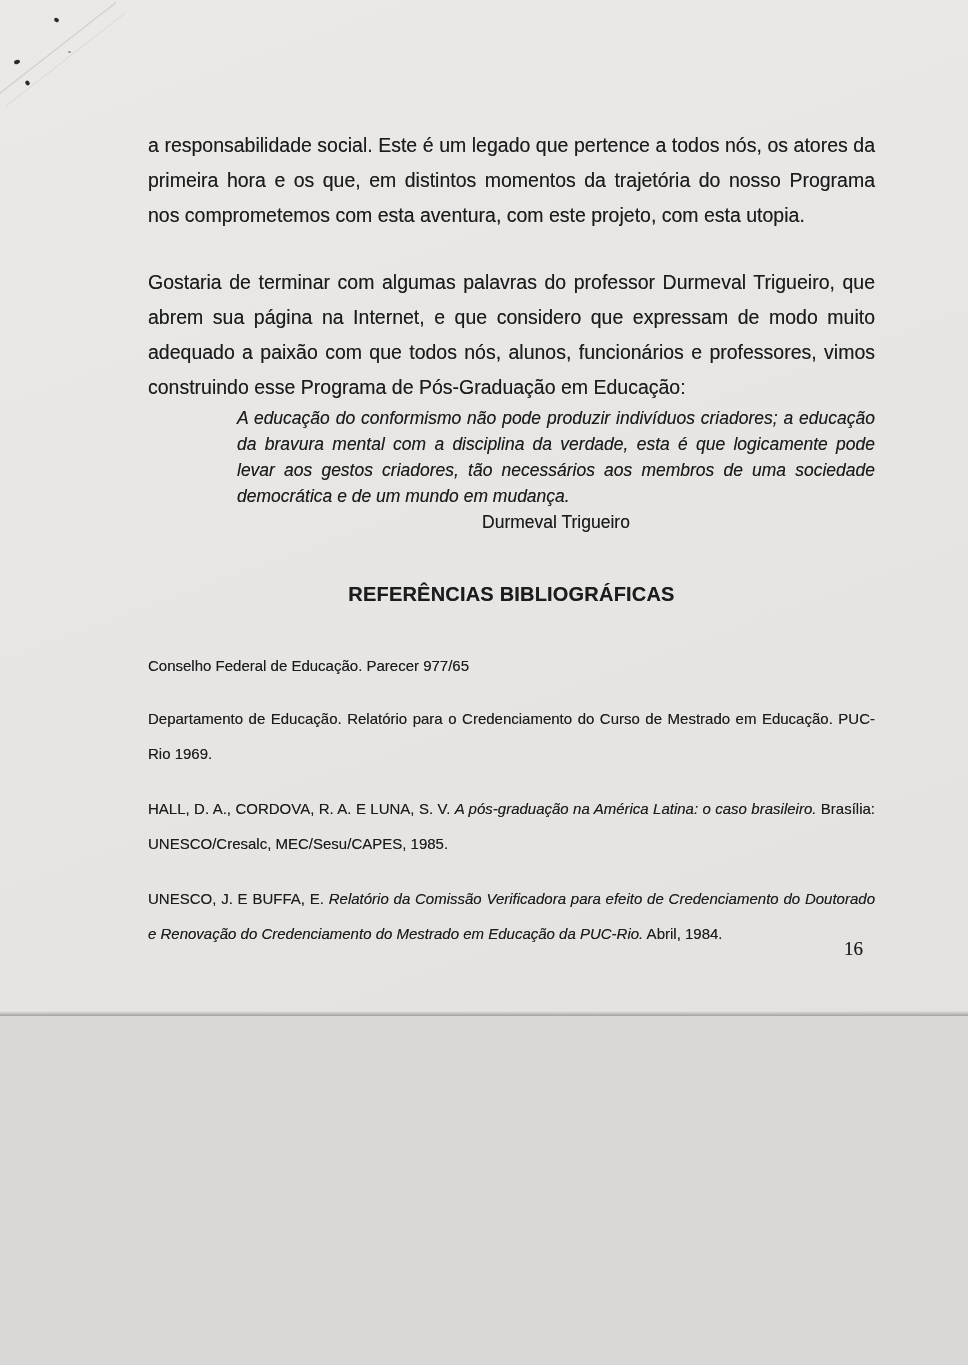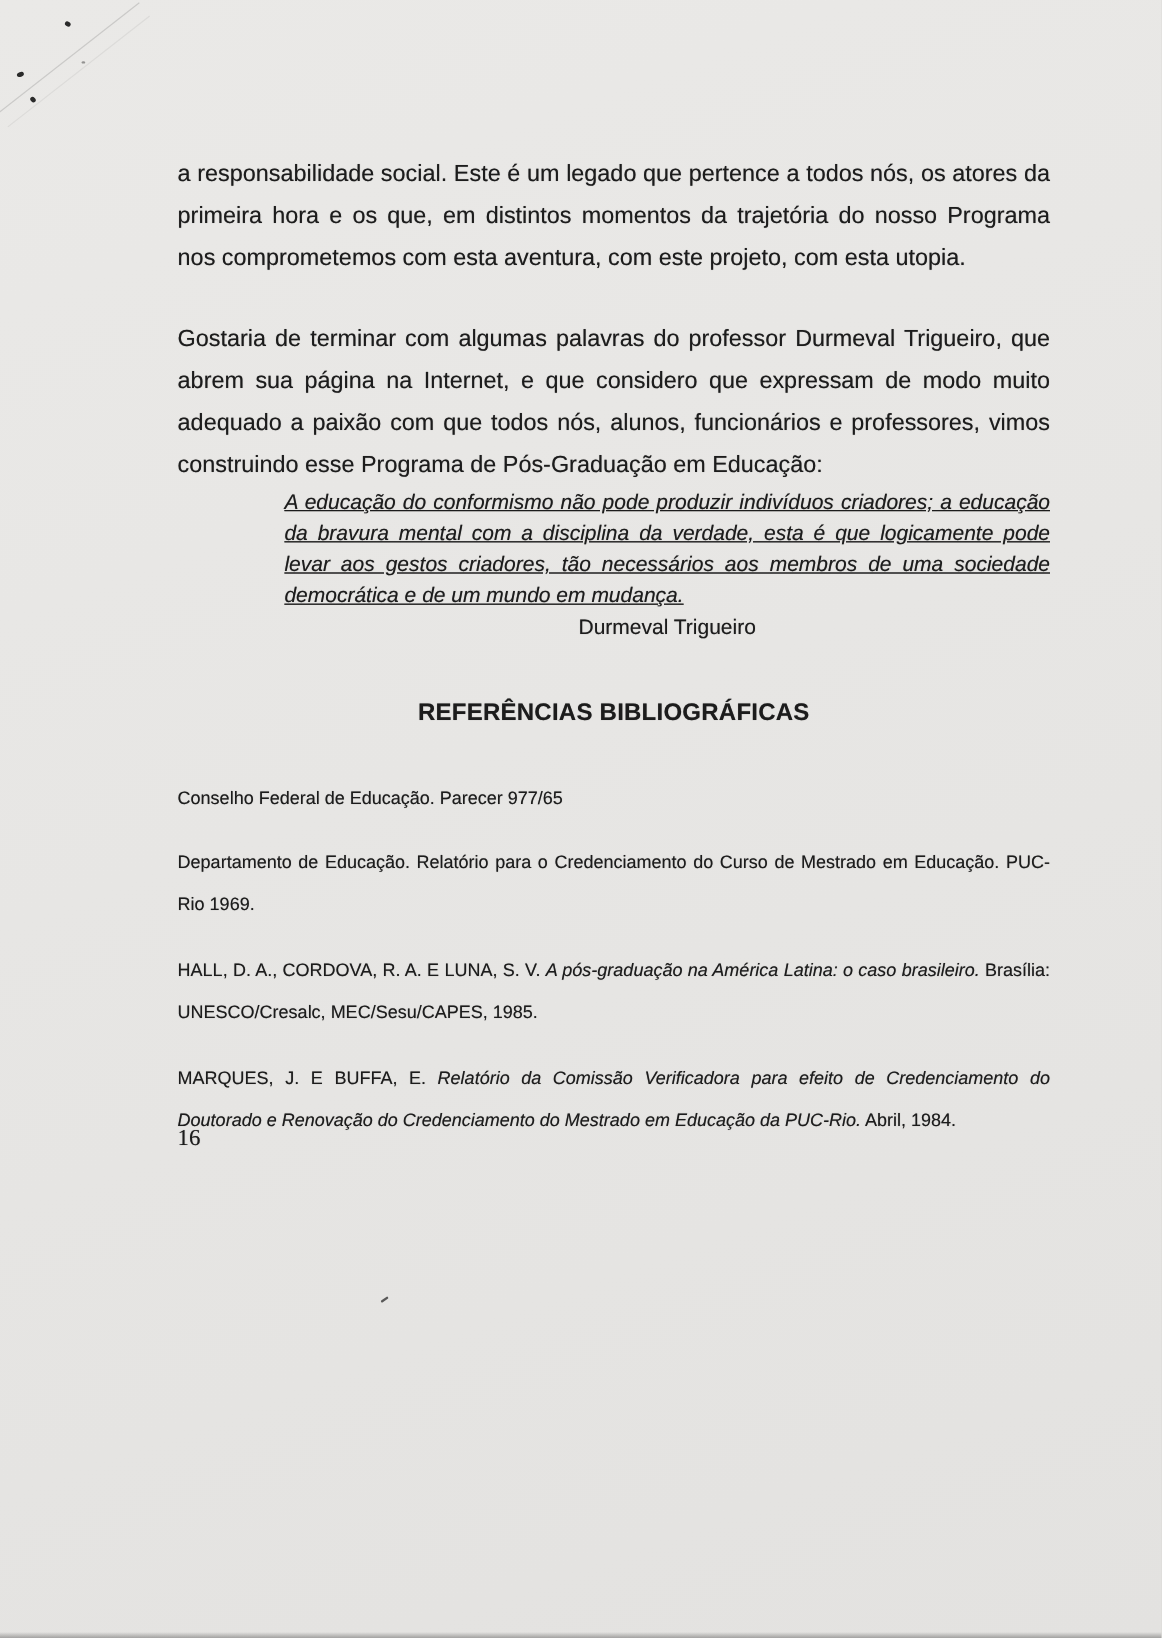--- a/index.html
+++ b/index.html
@@ -4,21 +4,21 @@
 <style>
   html, body { margin: 0; padding: 0; }
   body {
     width: 968px; height: 1365px;
     font-family: "Liberation Sans", "DejaVu Sans", sans-serif;
     background: #d8d7d5;
     overflow: hidden;
   }
   .page {
     position: relative;
-    width: 968px; height: 1365px;
+    width: 968px; height: 1016px;
     background: linear-gradient(160deg, #eae9e7 0%, #e7e6e4 45%, #e3e2e0 100%);
     color: #1c1c1c;
     overflow: hidden;
   }
   
   .crease {
     position: absolute; left: -18px; top: 48px;
     width: 150px; height: 1px;
     background: rgba(90,90,90,0.22);
     transform: rotate(-38deg);
@@ -45,21 +45,20 @@
     font-size: 19.5px; line-height: 35px;
     text-align: justify;
     margin-bottom: 32px;
   }
   .para.last { margin-bottom: 0; }
   .quote-block { margin-left: 89px; }
   .quote-text {
     font-style: italic;
     font-size: 17.5px; line-height: 26px;
     text-align: justify;
-    text-decoration: underline;
   }
   .quote-attr {
     font-size: 17.5px; line-height: 26px;
     text-align: center;
   }
   .refs-heading {
     margin: 46px 0 0 0;
     font-size: 20px; line-height: 26px;
     font-weight: bold; letter-spacing: 0.2px;
   }
@@ -71,21 +70,21 @@
   .ref .bd { font-weight: bold; }
   .ref .ditto { letter-spacing: 1px; white-space: nowrap; }
   .ref .after-ditto { margin-left: 10px; }
   .mt41 { margin-top: 41px; }
   .mt22 { margin-top: 22px; }
   .mt25 { margin-top: 25px; }
   .mt18 { margin-top: 18px; }
   .mt20 { margin-top: 20px; }
   .page-number {
     margin-top: -16px;
-    text-align: left;
+    text-align: right;
     font-family: "Liberation Serif", "DejaVu Serif", serif;
     font-size: 19px; line-height: 28px;
     padding-right: 12px;
   }
 </style>
 </head>
 <body>
 
 <div class="page">
 
@@ -112,18 +111,18 @@
 
     <p class="ref mt41"><span>Conselho Federal de Educação. Parecer 977/65</span></p>
 
 
 
     <p class="ref mt18"><span>Departamento de Educação. Relatório para o Credenciamento do Curso de Mestrado em Educação. PUC-Rio 1969.</span></p>
 
     <p class="ref mt20"><span>HALL, D. A., CORDOVA, R. A. E LUNA, S. V. </span><span class="it">A pós-graduação na América Latina: o caso brasileiro.</span><span> Brasília: UNESCO/Cresalc, MEC/Sesu/CAPES, 1985.</span></p>
 
 
-    <p class="ref mt20"><span>MARQUES, J. E BUFFA, E. </span><span class="it">Relatório da Comissão Verificadora para efeito de Credenciamento do Doutorado e Renovação do Credenciamento do Mestrado em Educação da PUC-Rio.</span><span> Abril, 1984.</span></p>
+    <p class="ref mt20"><span>UNESCO, J. E BUFFA, E. </span><span class="it">Relatório da Comissão Verificadora para efeito de Credenciamento do Doutorado e Renovação do Credenciamento do Mestrado em Educação da PUC-Rio.</span><span> Abril, 1984.</span></p>
 
     <div class="page-number">16</div>
 
   </div>
 </div>
 
 </body></html>

